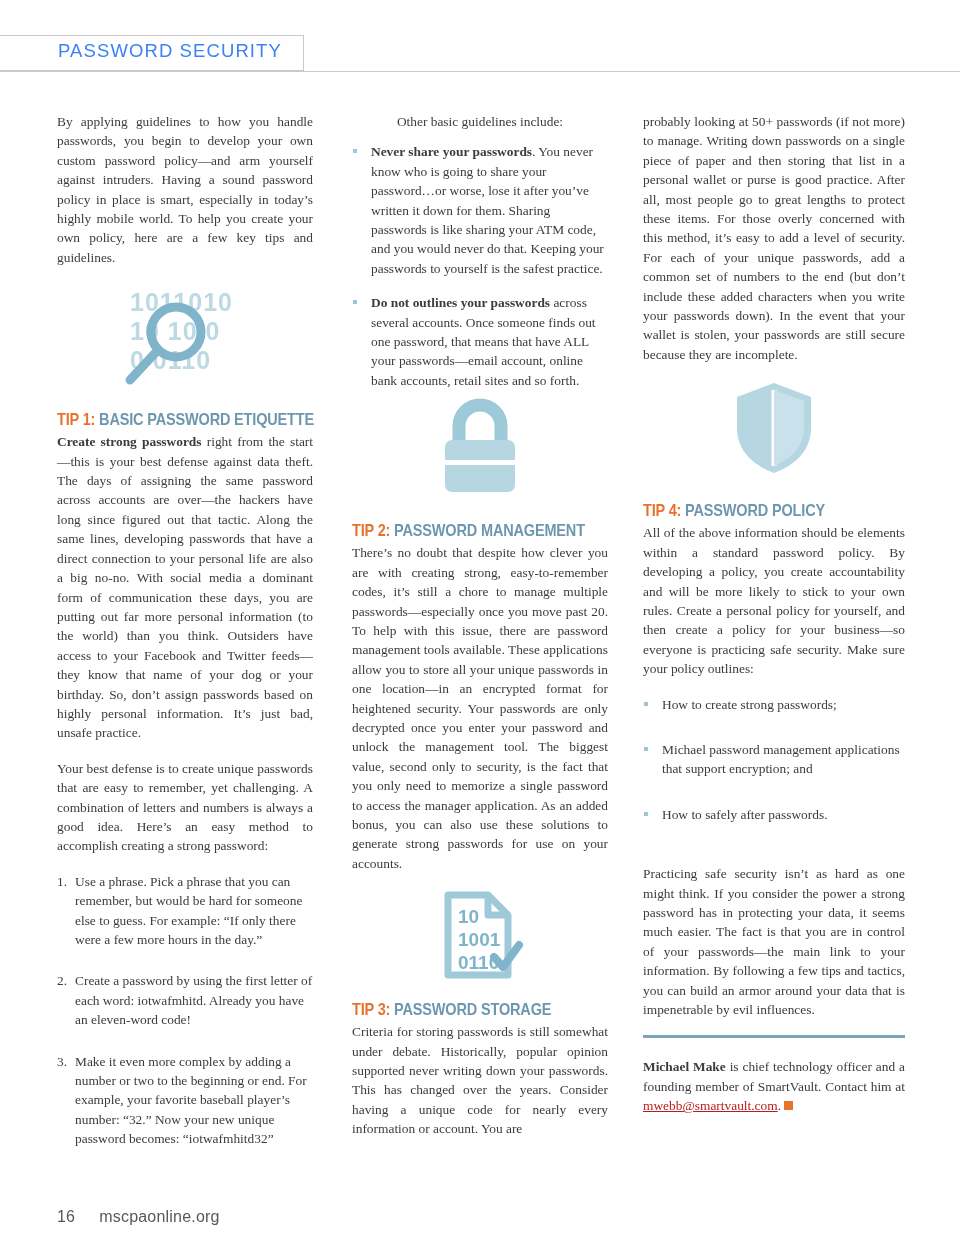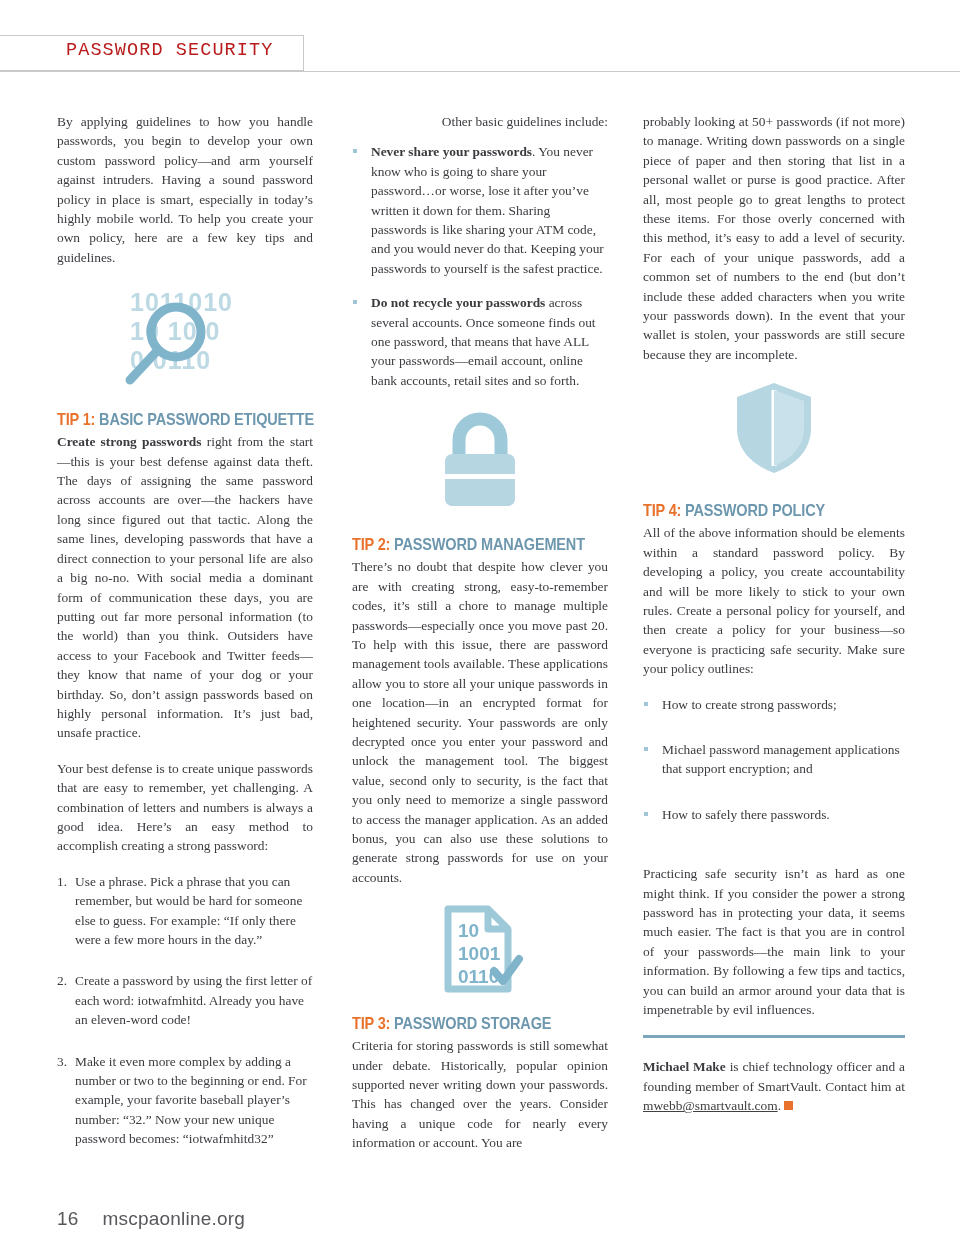--- a/index.html
+++ b/index.html
@@ -34,27 +34,26 @@
     border: 1px solid #c9c9cc;
     border-left: none;
     box-sizing: border-box;
     background: #ffffff;
     z-index: 2;
   }
   .header-title {
     position: absolute;
     left: 58px;
     top: 40px;
-    font-family: Liberation Mono, monospace;
+    font-family: Liberation Sans, sans-serif;
     font-size: 18.5px;
     letter-spacing: 1.1px;
-    color: #b91c1c;
+    color: #3b82f6;
     font-weight: 400;
     z-index: 3;
-    margin-left: 8px;
   }
 
   
   .col {
     position: absolute;
     top: 112px;
     width: 256px;
     font-size: 13.4px;
     line-height: 19.4px;
   }
@@ -138,38 +137,38 @@
   }
 
   
   .author-rule {
     width: 262px;
     height: 3px;
     background: #7aa6bd;
     margin: 8px 0 19px 0;
   }
   .email-link {
-    color: #404040;
+    color: #b91c1c;
     text-decoration: underline;
   }
   .end-mark {
     display: inline-block;
     width: 9px;
     height: 9px;
     background: #e8722c;
     margin-left: 3px;
     vertical-align: baseline;
   }
 
   .footer {
     position: absolute;
     left: 57px;
     top: 1208px;
     font-family: "Liberation Sans", sans-serif;
-    font-size: 19px;
+    font-size: 16px;
     color: #58585c;
     letter-spacing: 0.2px;
   }
   .footer .pg { margin-right: 24px; }
   .footer span { display: inline-block; }
 </style>
 </head>
 <body>
 
 <div class="header-rule"></div>
@@ -213,30 +212,30 @@
     </li>
     <li>
       <span class="nnum">3.</span>
       <span>Make it even more complex by adding a number or two to the beginning or end. For example, your favorite baseball player’s number: “32.” Now your new unique password becomes: “iotwafmhitd32”</span>
     </li>
   </ol>
 </div>
 
 <div class="col col-2">
 
-  <p class="tight" style="text-align:right;">Other basic guidelines include:</p>
-
-  <ul class="blist" style="margin-bottom:22px;">
+  <p class="tight" style="text-align:center;">Other basic guidelines include:</p>
+
+  <ul class="blist" style="margin-bottom:8px;">
     <li>
       <span class="bdot"></span>
       <b>Never share your passwords</b><span>. You never know who is going to share your password…or worse, lose it after you’ve written it down for them. Sharing passwords is like sharing your ATM code, and you would never do that. Keeping your passwords to yourself is the safest practice.</span>
     </li>
     <li>
       <span class="bdot"></span>
-      <b>Do not recycle your passwords</b><span> across several accounts. Once someone finds out one password, that means that have ALL your passwords—email account, online bank accounts, retail sites and so forth.</span>
+      <b>Do not outlines your passwords</b><span> across several accounts. Once someone finds out one password, that means that have ALL your passwords—email account, online bank accounts, retail sites and so forth.</span>
     </li>
   </ul>
 
   <div class="fig" style="height:110px;margin-bottom:12px;">
     <svg width="86" height="100" viewBox="0 0 86 100" style="display:block;margin:0 auto;">
       <path d="M22 44 V28 a21 21 0 0 1 42 0 V44" fill="none" stroke="#9ec9d9" stroke-width="13"></path>
       <rect x="8" y="42" width="70" height="52" rx="7" fill="#b6d6e2"></rect>
       <rect x="8" y="62" width="70" height="5" fill="#ffffff"></rect>
     </svg>
   </div>
@@ -286,21 +285,21 @@
     <li>
       <span class="bdot"></span>
       <span>How to create strong passwords;</span>
     </li>
     <li>
       <span class="bdot"></span>
       <span>Michael password management applications that support encryption; and</span>
     </li>
     <li>
       <span class="bdot"></span>
-      <span>How to safely there passwords.</span>
+      <span>How to safely after passwords.</span>
     </li>
   </ul>
 
   <p>Practicing safe security isn’t as hard as one might think. If you consider the power a strong password has in protecting your data, it seems much easier. The fact is that you are in control of your passwords—the main link to your information. By following a few tips and tactics, you can build an armor around your data that is impenetrable by evil influences.</p>
 
   <div class="author-rule"></div>
 
   <p class="last"><b>Michael Make</b><span> is chief technology officer and a founding member of SmartVault. Contact him at </span><span class="email-link">mwebb@smartvault.com</span><span>.</span><span class="end-mark"></span></p>
 </div>
 

